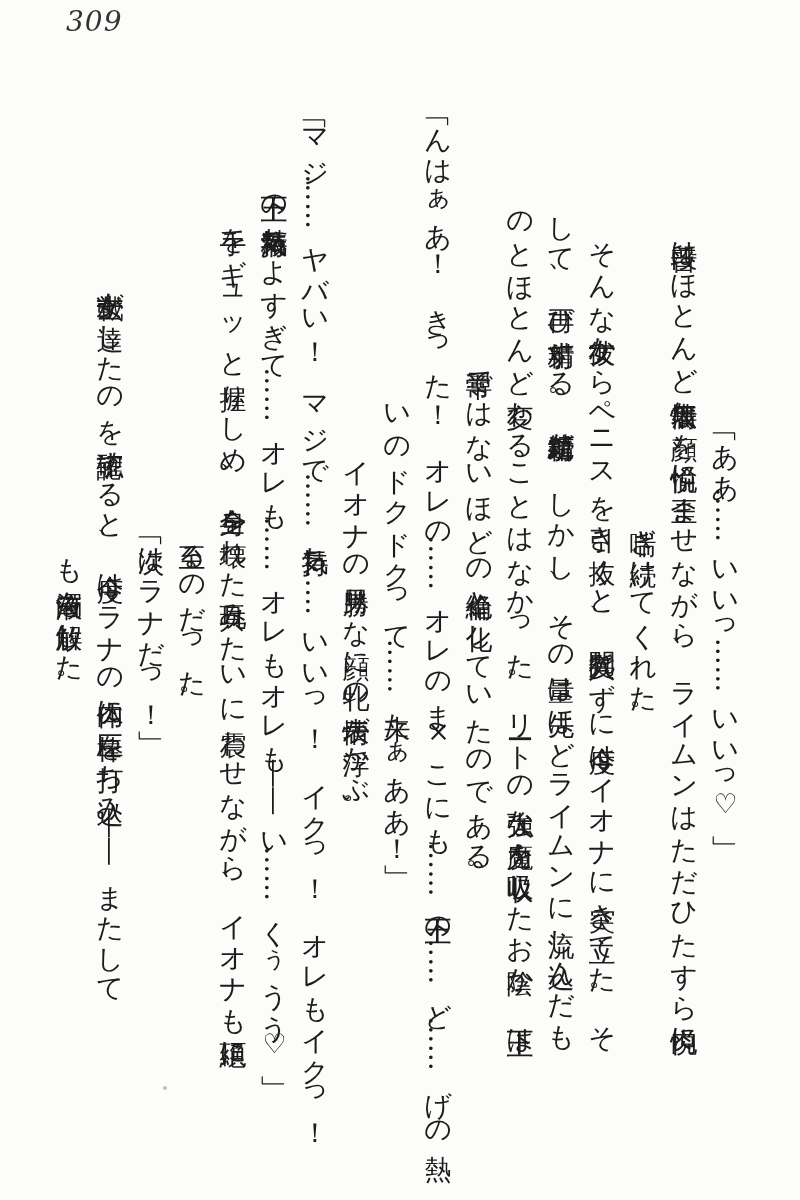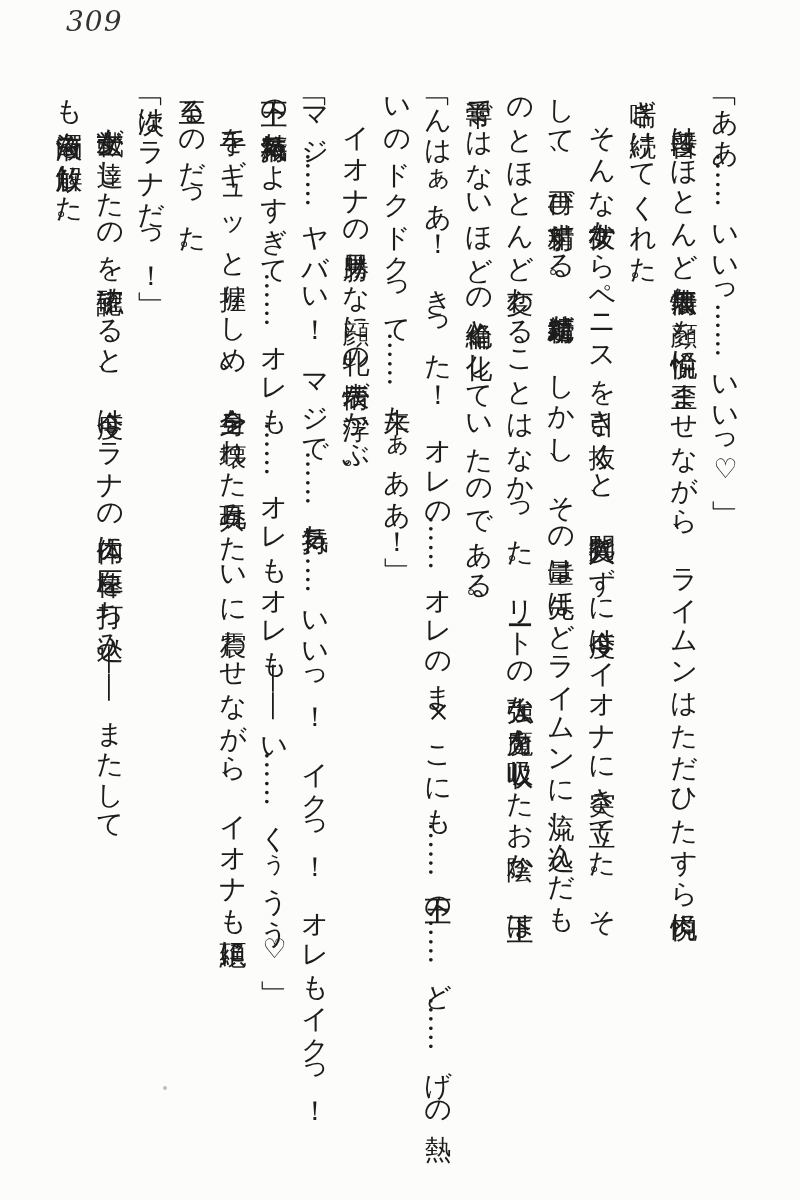--- a/index.html
+++ b/index.html
@@ -6,20 +6,21 @@
     margin: 0;
     padding: 0;
     background: #ffffff;
   }
   .page {
     position: relative;
     width: 800px;
     height: 1200px;
     background: var(--bg, #fcfcfa);
     overflow: hidden;
+    text-align: center;
   }
   .page-number {
     position: absolute;
     top: 5px;
     left: 66px;
     font-family: "DejaVu Serif", serif;
     font-style: italic;
     font-size: 28px;
     color: var(--pagenum, #333333);
     letter-spacing: 1px;

